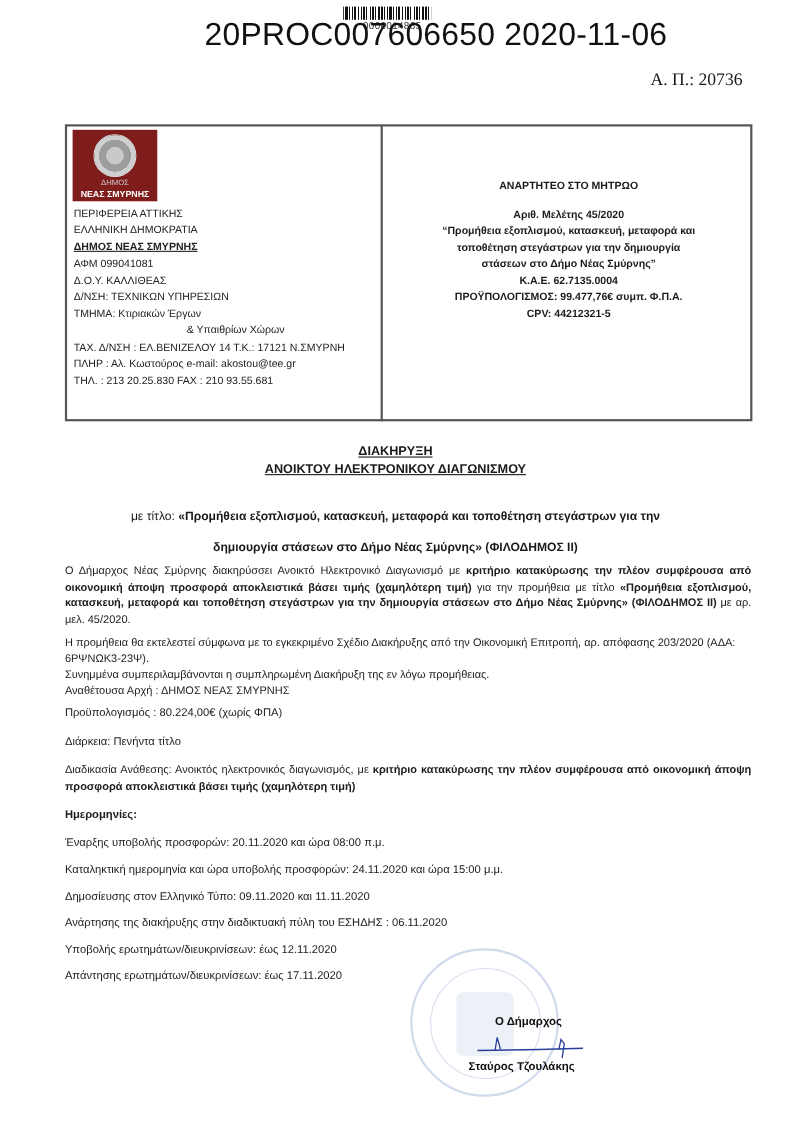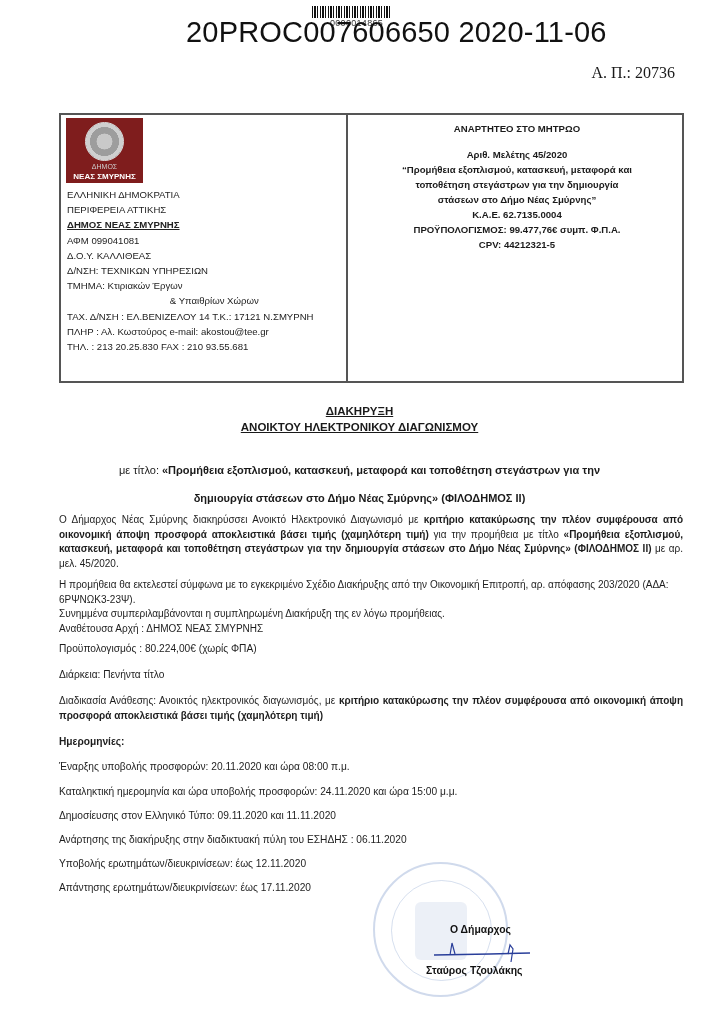--- a/index.html
+++ b/index.html
@@ -22,21 +22,21 @@
   .seal { position: absolute; left: 19px; top: 4px; width: 39px; height: 39px; border-radius: 50%;
     background: radial-gradient(circle, #c9c9c9 0 30%, #9d9d9d 31% 55%, #cfcfcf 56% 70%, #8a8a8a 71% 100%); border: 1px solid #ddd; }
   .logo-l1 { position: absolute; left: 0; right: 0; top: 45px; text-align: center; font-size: 7px; color: #cfcfcf; }
   .logo-l2 { position: absolute; left: 0; right: 0; top: 54px; text-align: center; font-size: 8px; font-weight: bold; color: #ffffff; }
 
   .left-lines { position: absolute; left: 6px; top: 72px; font-size: 9.6px; line-height: 15.2px; color: #222; }
   .left-lines .u { text-decoration: underline; font-weight: bold; }
   .left-lines .indent { padding-left: 48px; text-align: center; }
 
   .right-block { position: absolute; left: 288px; top: 6px; width: 336px; text-align: center; font-size: 9.6px; font-weight: bold; line-height: 15px; color: #1b1b1b; }
-  .right-block .head { margin-bottom: 11px; }
+  .right-block .head { margin-bottom: 11px; margin-top: 41px; }
 
   
   .title { position: absolute; left: 0; right: 0; top: 404px; text-align: center; font-size: 11.5px; font-weight: bold; line-height: 15.5px; }
   .title span { display: block; text-decoration: underline; }
   .subtitle { position: absolute; left: 40px; right: 40px; top: 456px; text-align: center; font-size: 11px; line-height: 28px; }
   .subtitle b { font-weight: bold; }
 
   .body { position: absolute; left: 59px; width: 624px; font-size: 10px; line-height: 14.5px; color: #1d1d1d; }
   .justify { text-align: justify; text-align-last: left; }
   .body b { font-weight: bold; }
@@ -68,22 +68,22 @@
 <div class="infobox">
   <div class="divider"></div>
 
   <div class="logo">
     <div class="seal"></div>
     <div class="logo-l1">ΔΗΜΟΣ</div>
     <div class="logo-l2">ΝΕΑΣ ΣΜΥΡΝΗΣ</div>
   </div>
 
   <div class="left-lines">
+    <div>ΠΕΡΙΦΕΡΕΙΑ ΑΤΤΙΚΗΣ</div>
     <div>ΕΛΛΗΝΙΚΗ ΔΗΜΟΚΡΑΤΙΑ</div>
-    <div>ΠΕΡΙΦΕΡΕΙΑ ΑΤΤΙΚΗΣ</div>
     <div class="u">ΔΗΜΟΣ ΝΕΑΣ ΣΜΥΡΝΗΣ</div>
     <div>ΑΦΜ 099041081</div>
     <div>Δ.Ο.Υ. ΚΑΛΛΙΘΕΑΣ</div>
     <div>Δ/ΝΣΗ: ΤΕΧΝΙΚΩΝ ΥΠΗΡΕΣΙΩΝ</div>
     <div>ΤΜΗΜΑ: Κτιριακών Έργων</div>
     <div class="indent">&amp; Υπαιθρίων Χώρων</div>
     <div>ΤΑΧ. Δ/ΝΣΗ : ΕΛ.ΒΕΝΙΖΕΛΟΥ 14 Τ.Κ.: 17121 Ν.ΣΜΥΡΝΗ</div>
     <div>ΠΛΗΡ : Αλ. Κωστούρος e-mail: akostou@tee.gr</div>
     <div>ΤΗΛ. : 213 20.25.830 FAX : 210 93.55.681</div>
   </div>

